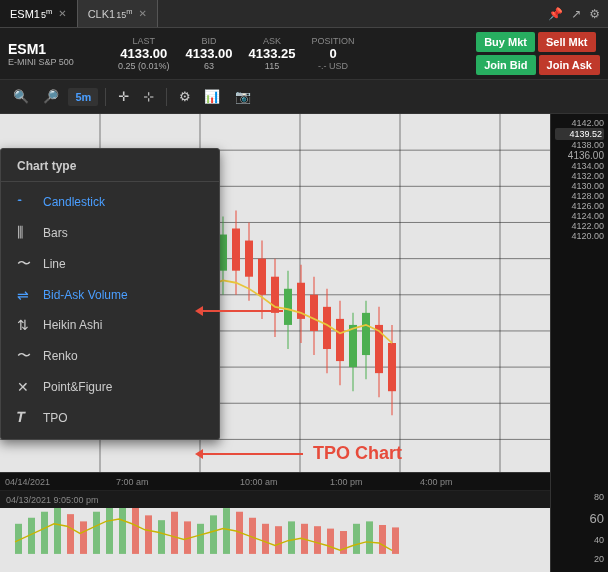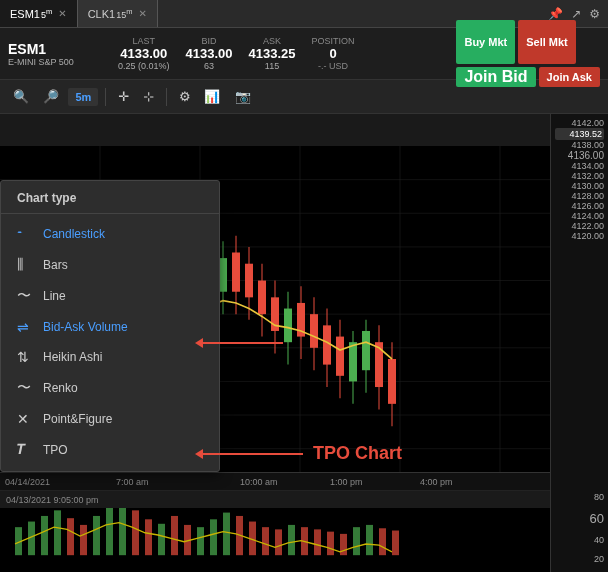--- a/index.html
+++ b/index.html
@@ -119,39 +119,39 @@
     }
     .action-row {
       display: flex;
       gap: 3px;
     }
     .btn-buy {
       background: #27ae60;
       color: #fff;
       font-size: 11px;
       font-weight: bold;
-      padding: 16px 8px;
+      padding: 4px 8px;
       border: none;
       cursor: pointer;
       border-radius: 2px;
     }
     .btn-sell {
       background: #c0392b;
       color: #fff;
       font-size: 11px;
       font-weight: bold;
       padding: 4px 8px;
       border: none;
       cursor: pointer;
       border-radius: 2px;
     }
     .btn-join-bid {
       background: #27ae60;
       color: #fff;
-      font-size: 16px;
+      font-size: 11px;
       font-weight: bold;
       padding: 0 8px;
       border: none;
       cursor: pointer;
       border-radius: 2px;
     }
     .btn-join-ask {
       background: #c0392b;
       color: #fff;
       font-size: 11px;
@@ -214,22 +214,21 @@
       display: flex;
       position: relative;
       height: calc(572px - 28px - 52px - 34px);
     }
 
     
     .chart-area {
       flex: 1;
       position: relative;
       overflow: hidden;
-      background: #000000;
-      margin-top: 32px;
+      background: #e5e5e5;
     }
 
     
     .chart-svg {
       width: 100%;
       height: 100%;
     }
 
     
     .price-axis {

